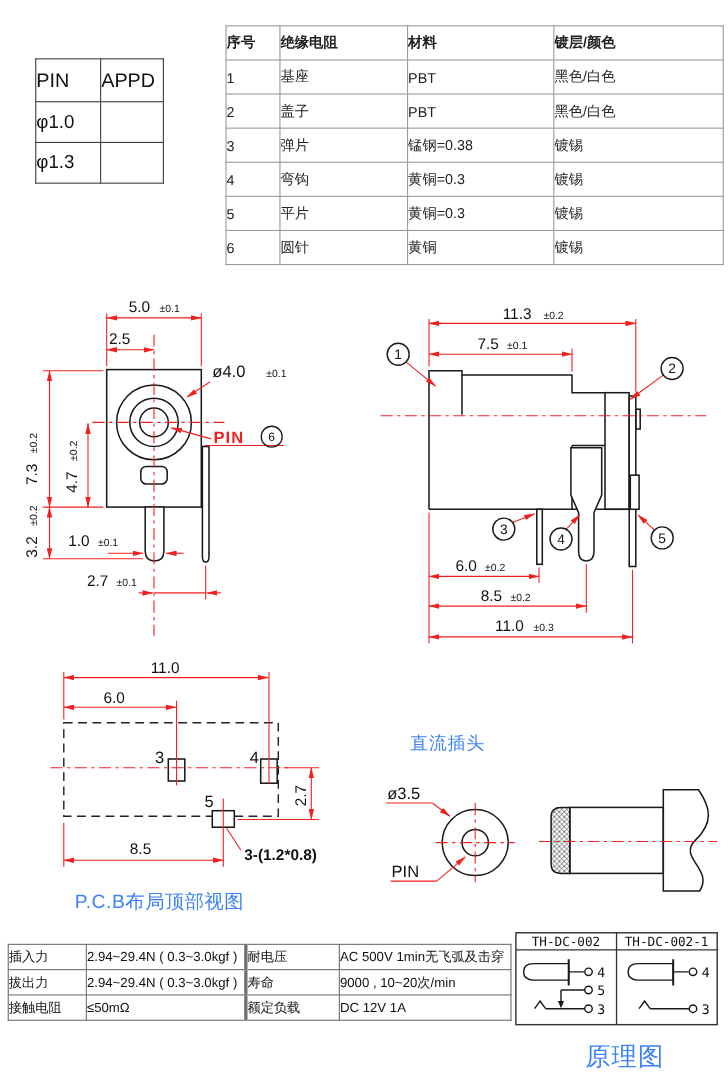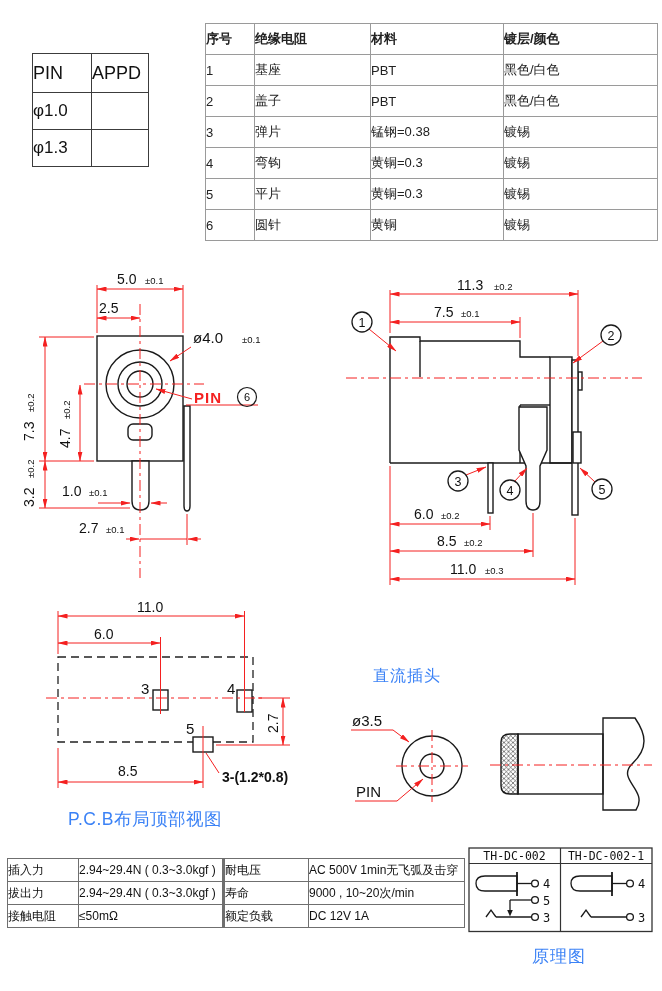--- a/index.html
+++ b/index.html
@@ -327,21 +327,21 @@
       <circle cx="630" cy="883.5" r="3.4"></circle>
       <polyline points="581,917 586,910 591,917"></polyline>
       <line x1="591" y1="917" x2="626.6" y2="917"></line>
       <circle cx="630" cy="917" r="3.4"></circle>
     </g>
     <g>
       <text class="mono" style="font-size:12px" x="638" y="888">4</text>
       <text class="mono" style="font-size:12px" x="638" y="921.5">3</text>
     </g>
   </svg>
-  <div class="cap" style="left:532px;top:945px;font-size:17px;letter-spacing:1px">原理图</div>
+  <div class="cap" style="left:532px;top:945px;font-size:23px;letter-spacing:1px">原理图</div>
 
   <table class="tech-table">
     <tbody>
     <tr>
       <td style="width:70px">插入力</td>
       <td style="width:143px">2.94~29.4N ( 0.3~3.0kgf )</td>
       <td style="width:83px" class="dv">耐电压</td>
       <td style="width:155px">AC 500V 1min无飞弧及击穿</td>
     </tr>
     <tr>

